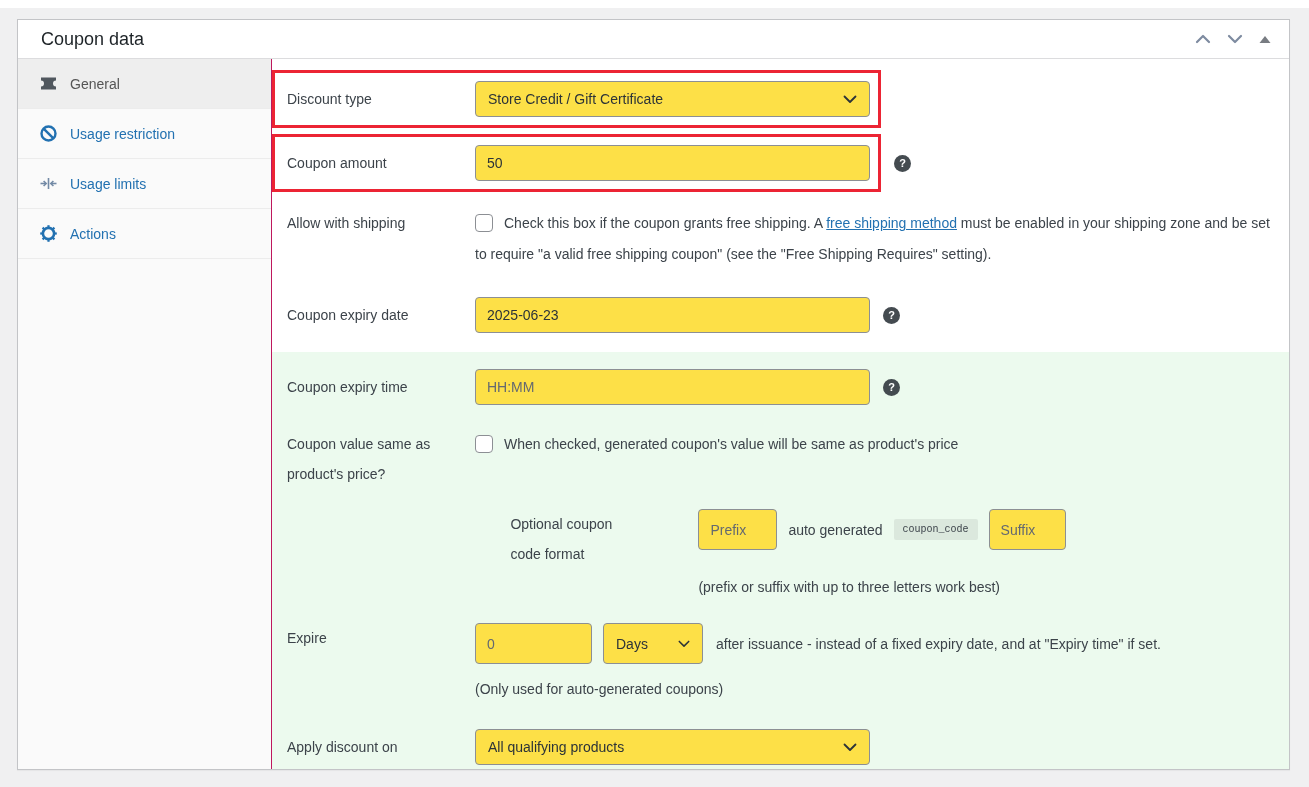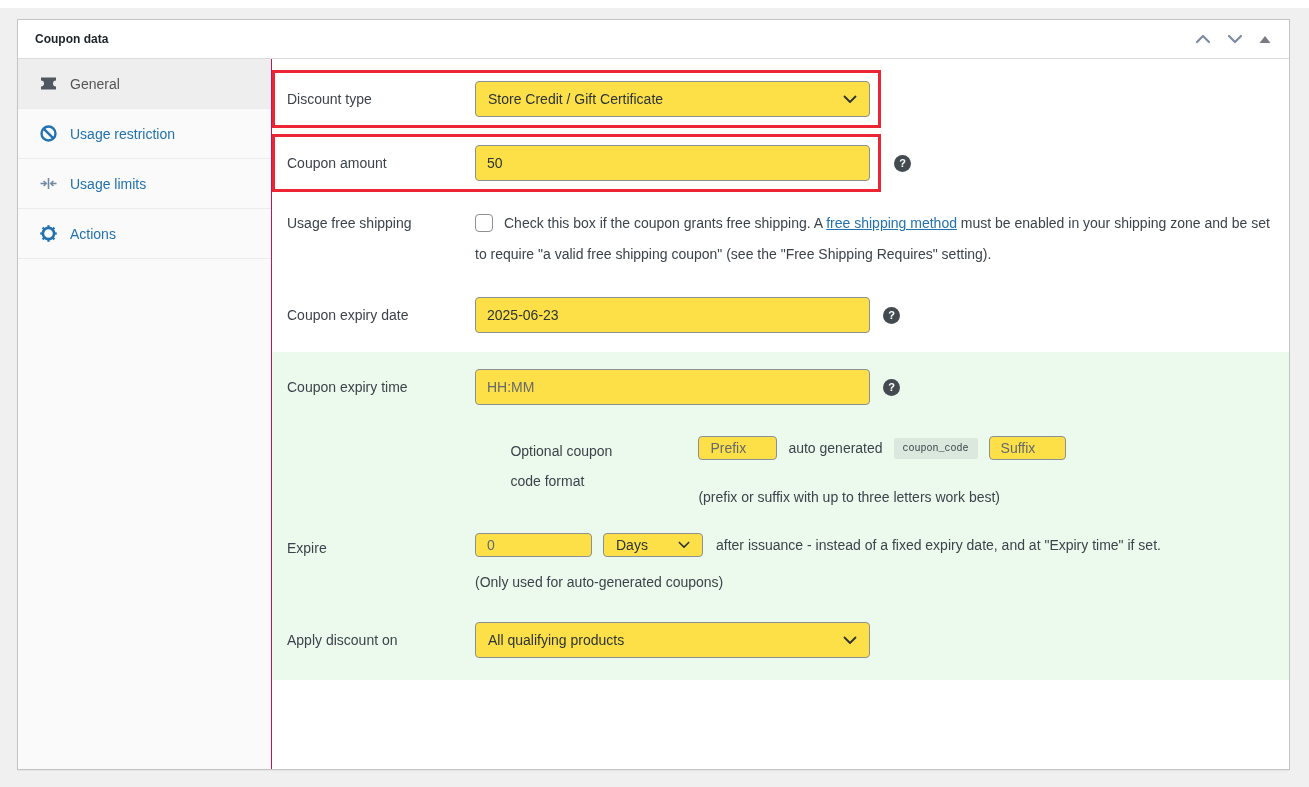--- a/index.html
+++ b/index.html
@@ -24,21 +24,21 @@
 
   .postbox{
     position:absolute;left:17px;top:19px;width:1273px;height:751px;
     background:#fff;border:1px solid var(--border);
     box-shadow:0 1px 1px rgba(0,0,0,.04);
   }
   .postbox-header{
     height:39px;display:flex;align-items:center;justify-content:space-between;
     padding:0 14px 0 17px;border-bottom:1px solid #dcdcde;
   }
-  .postbox-header h2{margin:0;font-size:12px;font-weight:700;color:#1d2327;}
+  .postbox-header h2{margin:6px;font-size:18px;font-weight:400;color:#1d2327;}
   .handle-actions{display:flex;align-items:center;gap:8px;}
   .handle-actions button{
     background:none;border:none;padding:2px 4px;cursor:pointer;line-height:0;
   }
 
   .postbox-body{display:flex;height:710px;}
 
   
   .wc-tabs{
     width:254px;flex-shrink:0;margin:0;padding:0;list-style:none;
@@ -67,21 +67,21 @@
 
   .txt-input,.sel{
     height:36px;border:1px solid var(--input-border);border-radius:4px;background:#fde047;
     font-family:"Liberation Sans",sans-serif;font-size:14px;color:var(--value);
   }
   .txt-input{padding:0 11px;outline:none;}
   .txt-input::placeholder{color:var(--muted);opacity:1;}
   .w-main{width:395px;}
   .sel{display:flex;align-items:center;justify-content:space-between;padding:0 12px;cursor:pointer;}
   .sel .chev{line-height:0;margin-left:8px;}
-  .sm{height:24px;}
+  .sm{height:41px;}
   .muted-value{color:var(--muted);}
 
   .help-tip{
     width:17px;height:17px;border-radius:50%;background:#444b50;color:#fff;
     font-size:11px;font-weight:700;display:inline-flex;align-items:center;justify-content:center;
     margin-left:13px;flex-shrink:0;cursor:pointer;
   }
   .checkbox{
     display:inline-block;width:18px;height:18px;border:1px solid var(--input-border);
     border-radius:4px;background:#fff;vertical-align:-4px;margin-right:11px;flex-shrink:0;cursor:pointer;
@@ -199,40 +199,48 @@
 
       <div class="row" style="margin-top:6px;">
         <div class="annotation">
           <div class="flabel">Coupon amount</div>
           <input class="txt-input w-main" type="text" value="50" style="">
         </div>
         <span class="help-tip">?</span>
       </div>
 
       <div class="row top" style="margin-top:16px;">
-        <div class="flabel">Usage free shipping</div>
+        <div class="flabel">Allow with shipping</div>
         <div class="desc" style="max-width:800px;">
           <span class="checkbox"></span><span>Check this box if the coupon grants free shipping. A </span><span class="link">free shipping method</span><span> must be enabled in your shipping zone and be set to require "a valid free shipping coupon" (see the "Free Shipping Requires" setting).</span>
         </div>
       </div>
 
       <div class="row" style="margin-top:16px;height:58px;">
         <div class="flabel">Coupon expiry date</div>
         <input class="txt-input w-main" type="text" value="2025-06-23" style="">
         <span class="help-tip">?</span>
       </div>
 
       <div class="green-section">
 
         <div class="row" style="height:58px;margin-top:2px;">
           <div class="flabel">Coupon expiry time</div>
           <input class="txt-input w-main" type="text" placeholder="HH:MM" style="">
           <span class="help-tip">?</span>
         </div>
 
+        <div class="row top" style="margin-top:13px;">
+          <div class="flabel">
+            <span class="wrap-172">Coupon value same as product's price?</span>
+          </div>
+          <div class="desc">
+            <span class="checkbox"></span><span>When checked, generated coupon's value will be same as product's price</span>
+          </div>
+        </div>
 
         <div class="row top" style="margin-top:20px;justify-content:center;">
           <div class="flabel">
             <span class="wrap-128">Optional coupon code format</span>
           </div>
           <div class="ctrl-col">
             <div class="ctrl-line">
               <input class="txt-input sm" style="width: 79px;" type="text" placeholder="Prefix">
               <span>auto generated</span>
               <span class="code-chip">coupon_code</span>

